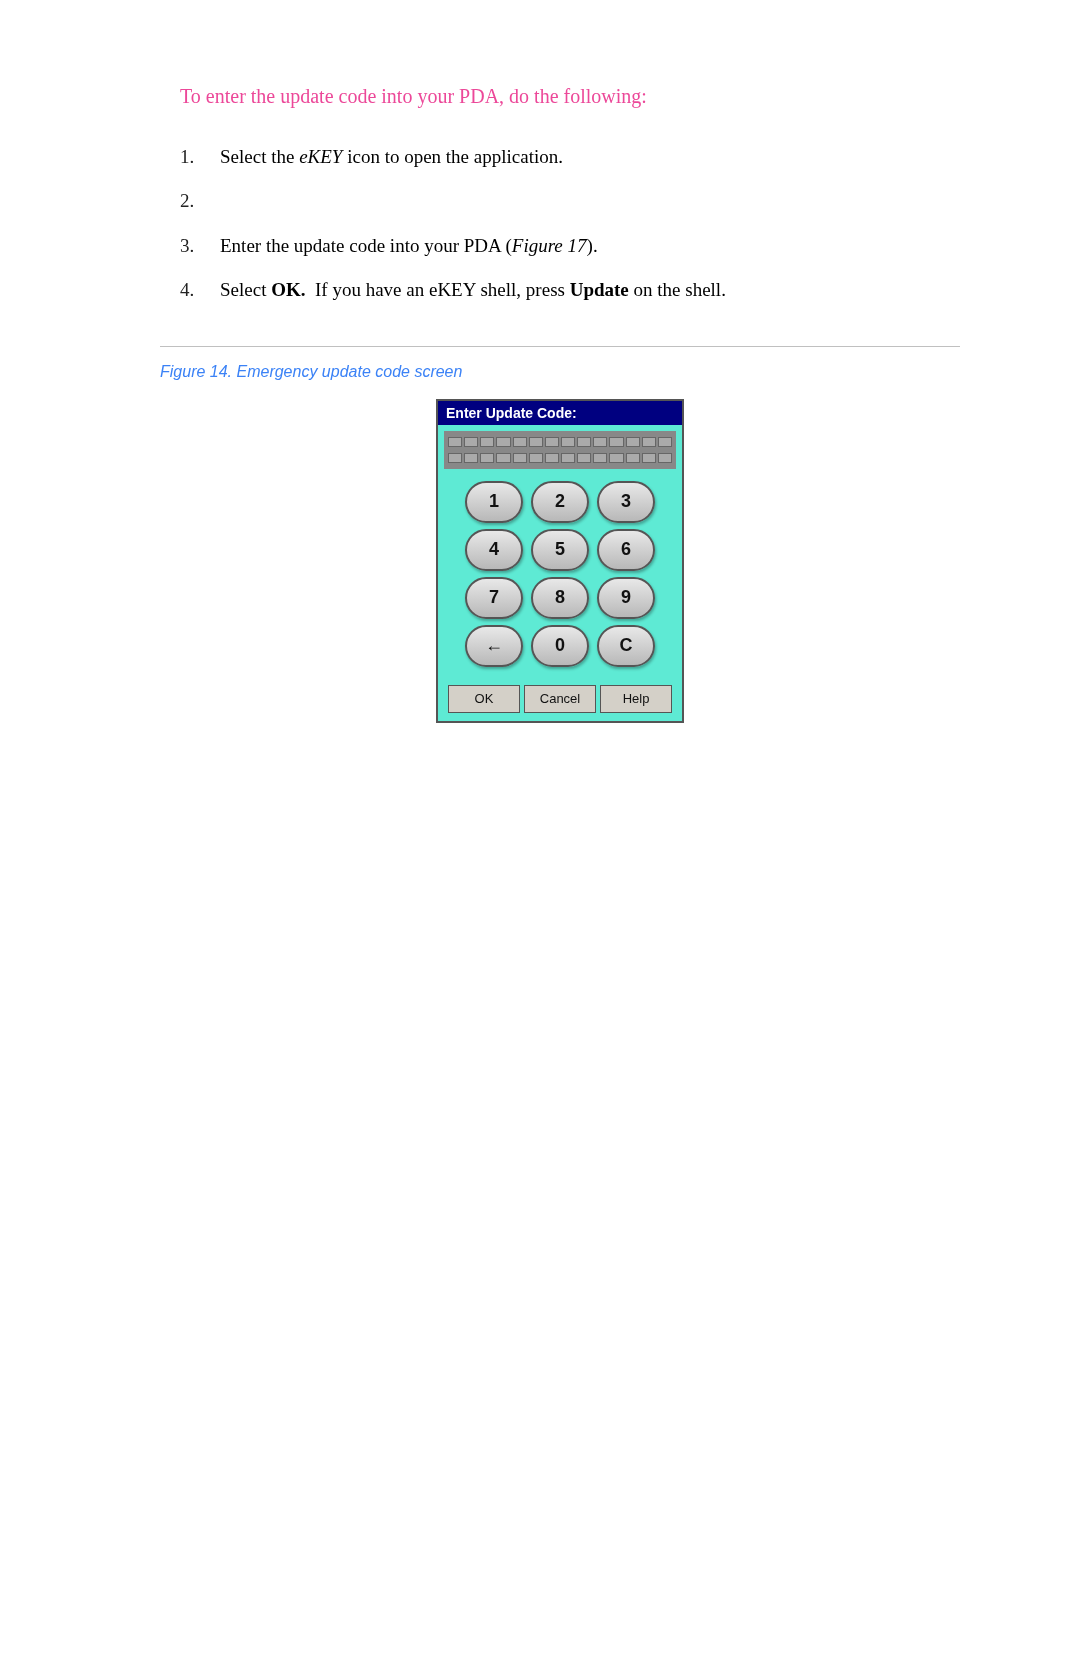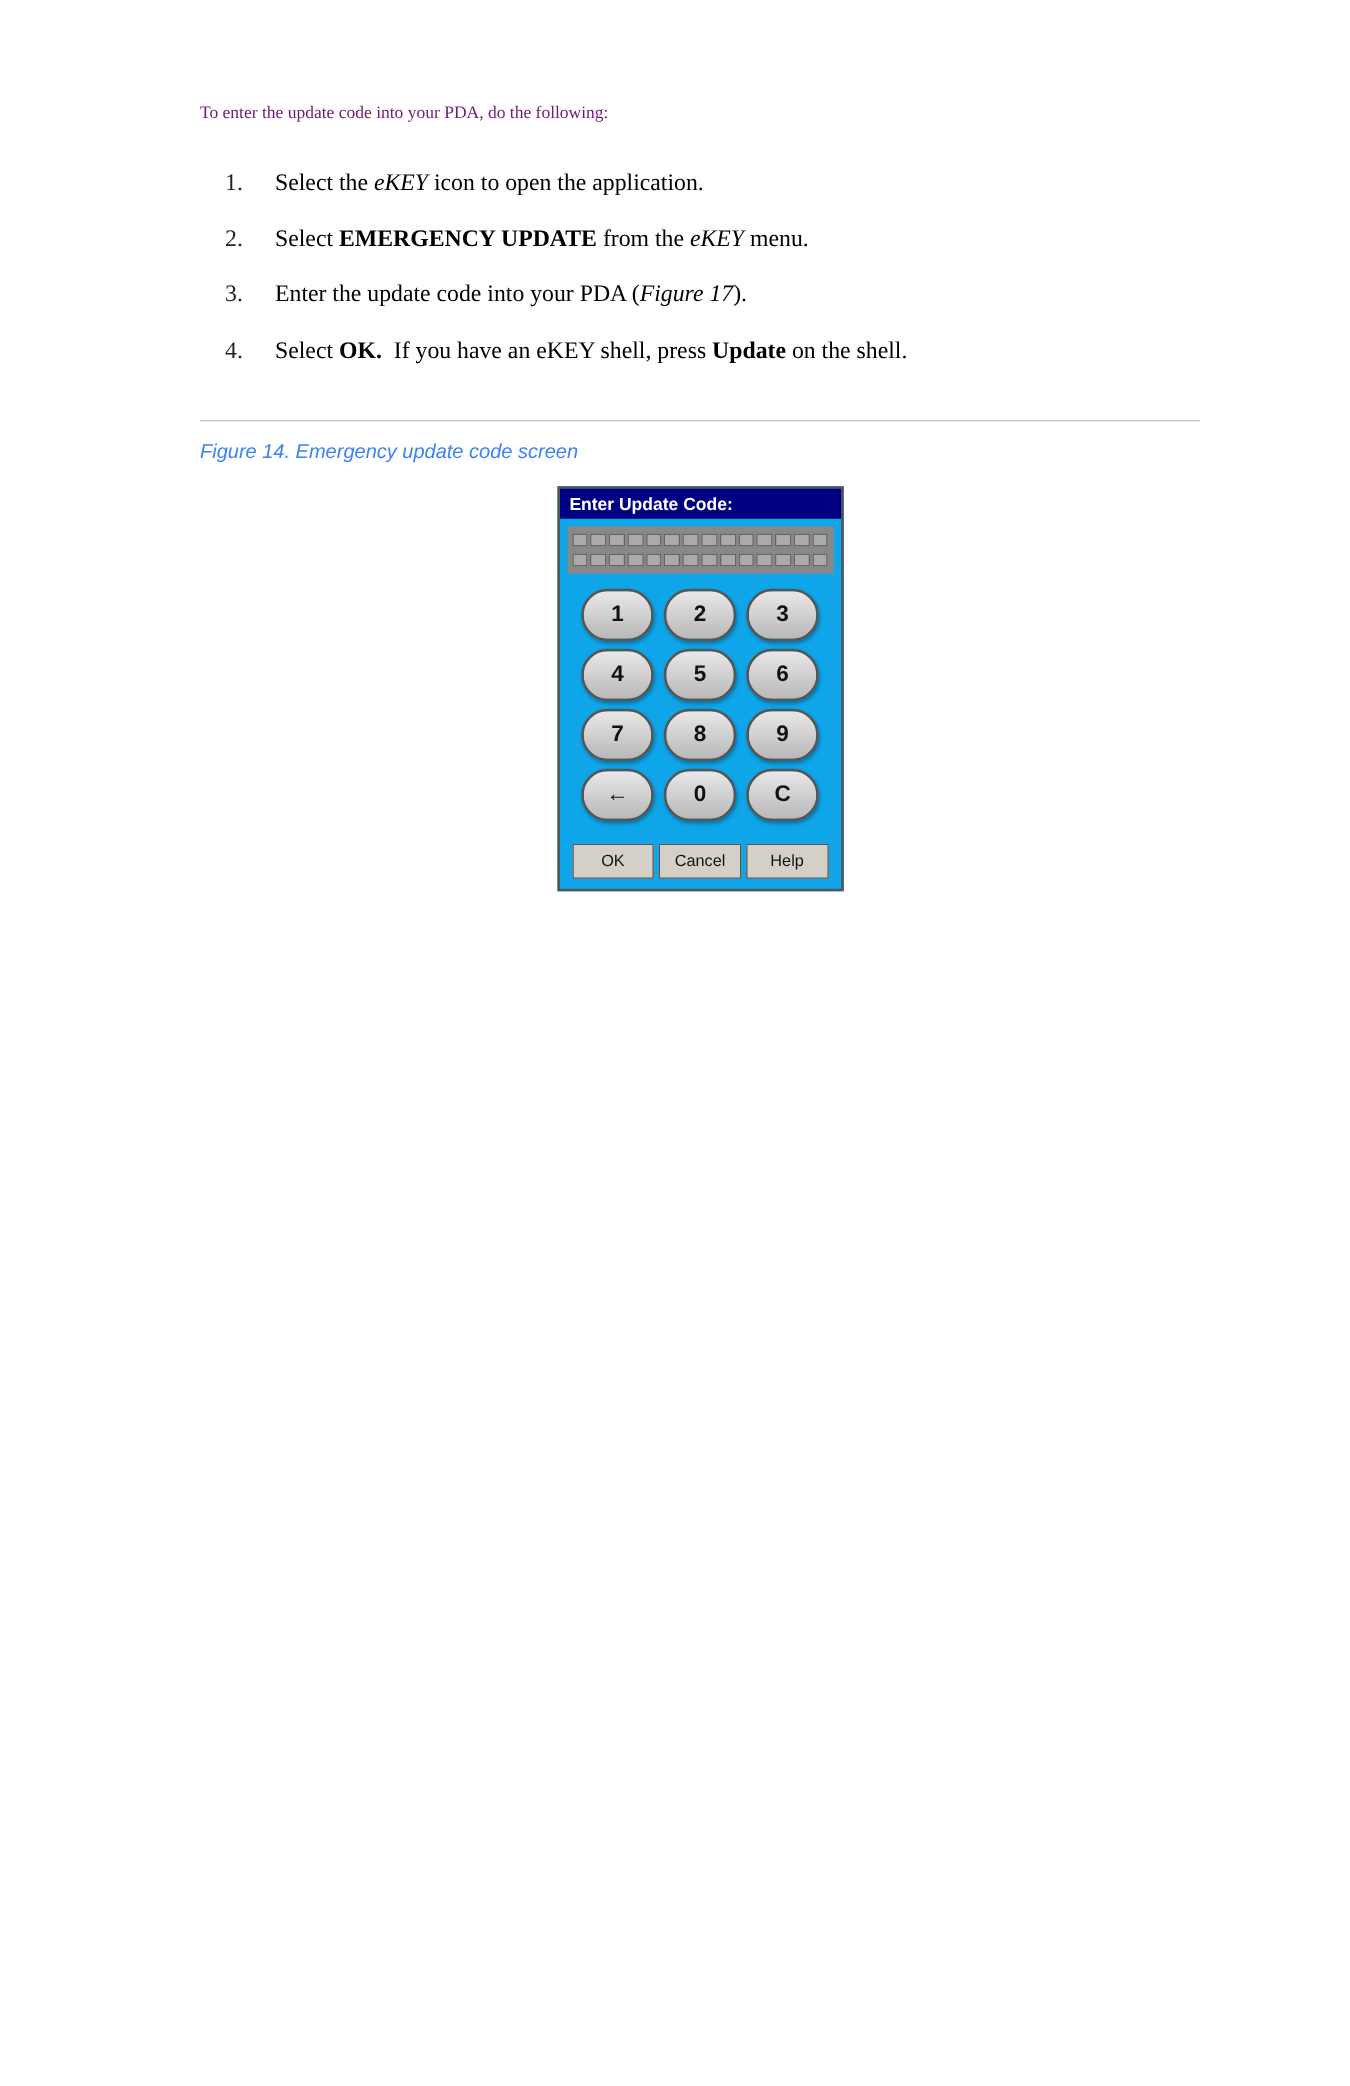--- a/index.html
+++ b/index.html
@@ -65,24 +65,25 @@
       margin-top: 2px;
     }
 
     .header-right {
       display: flex;
       align-items: flex-start;
     }
 
     
     .intro-text {
-      font-size: 14px;
+      font-size: 20px;
       line-height: 1.6;
       margin-bottom: 30px;
-      color: #701a75;
+      color: #ec4899;
+      margin-left: 20px;
     }
 
     .steps-list {
       list-style: none;
       padding: 0;
       margin: 0 0 40px 0;
     }
 
     .steps-list li {
       display: flex;
@@ -132,23 +133,23 @@
 
     
     .figure-container {
       display: flex;
       justify-content: center;
       margin-bottom: 40px;
     }
 
     
     .keypad-screen {
-      width: 229px;
+      width: 248px;
       border: 2px solid #555;
-      background: #0ea5e9;
+      background: #5eead4;
       font-family: Arial, sans-serif;
     }
 
     .keypad-title-bar {
       background: #000080;
       color: #ffffff;
       font-size: 14px;
       font-weight: bold;
       padding: 4px 8px;
       text-align: left;
@@ -230,23 +231,20 @@
 
   <ol class="steps-list">
     <li>
       <span class="step-number">1.</span>
       <span class="step-text">
         Select the <em>eKEY</em> icon to open the application.
       </span>
     </li>
     <li>
       <span class="step-number">2.</span>
-      <span class="step-text">
-        Select <strong>EMERGENCY UPDATE</strong> from the <em>eKEY</em> menu.
-      </span>
     </li>
     <li>
       <span class="step-number">3.</span>
       <span class="step-text">
         Enter the update code into your PDA (<em>Figure 17</em>).
       </span>
     </li>
     <li>
       <span class="step-number">4.</span>
       <span class="step-text">

